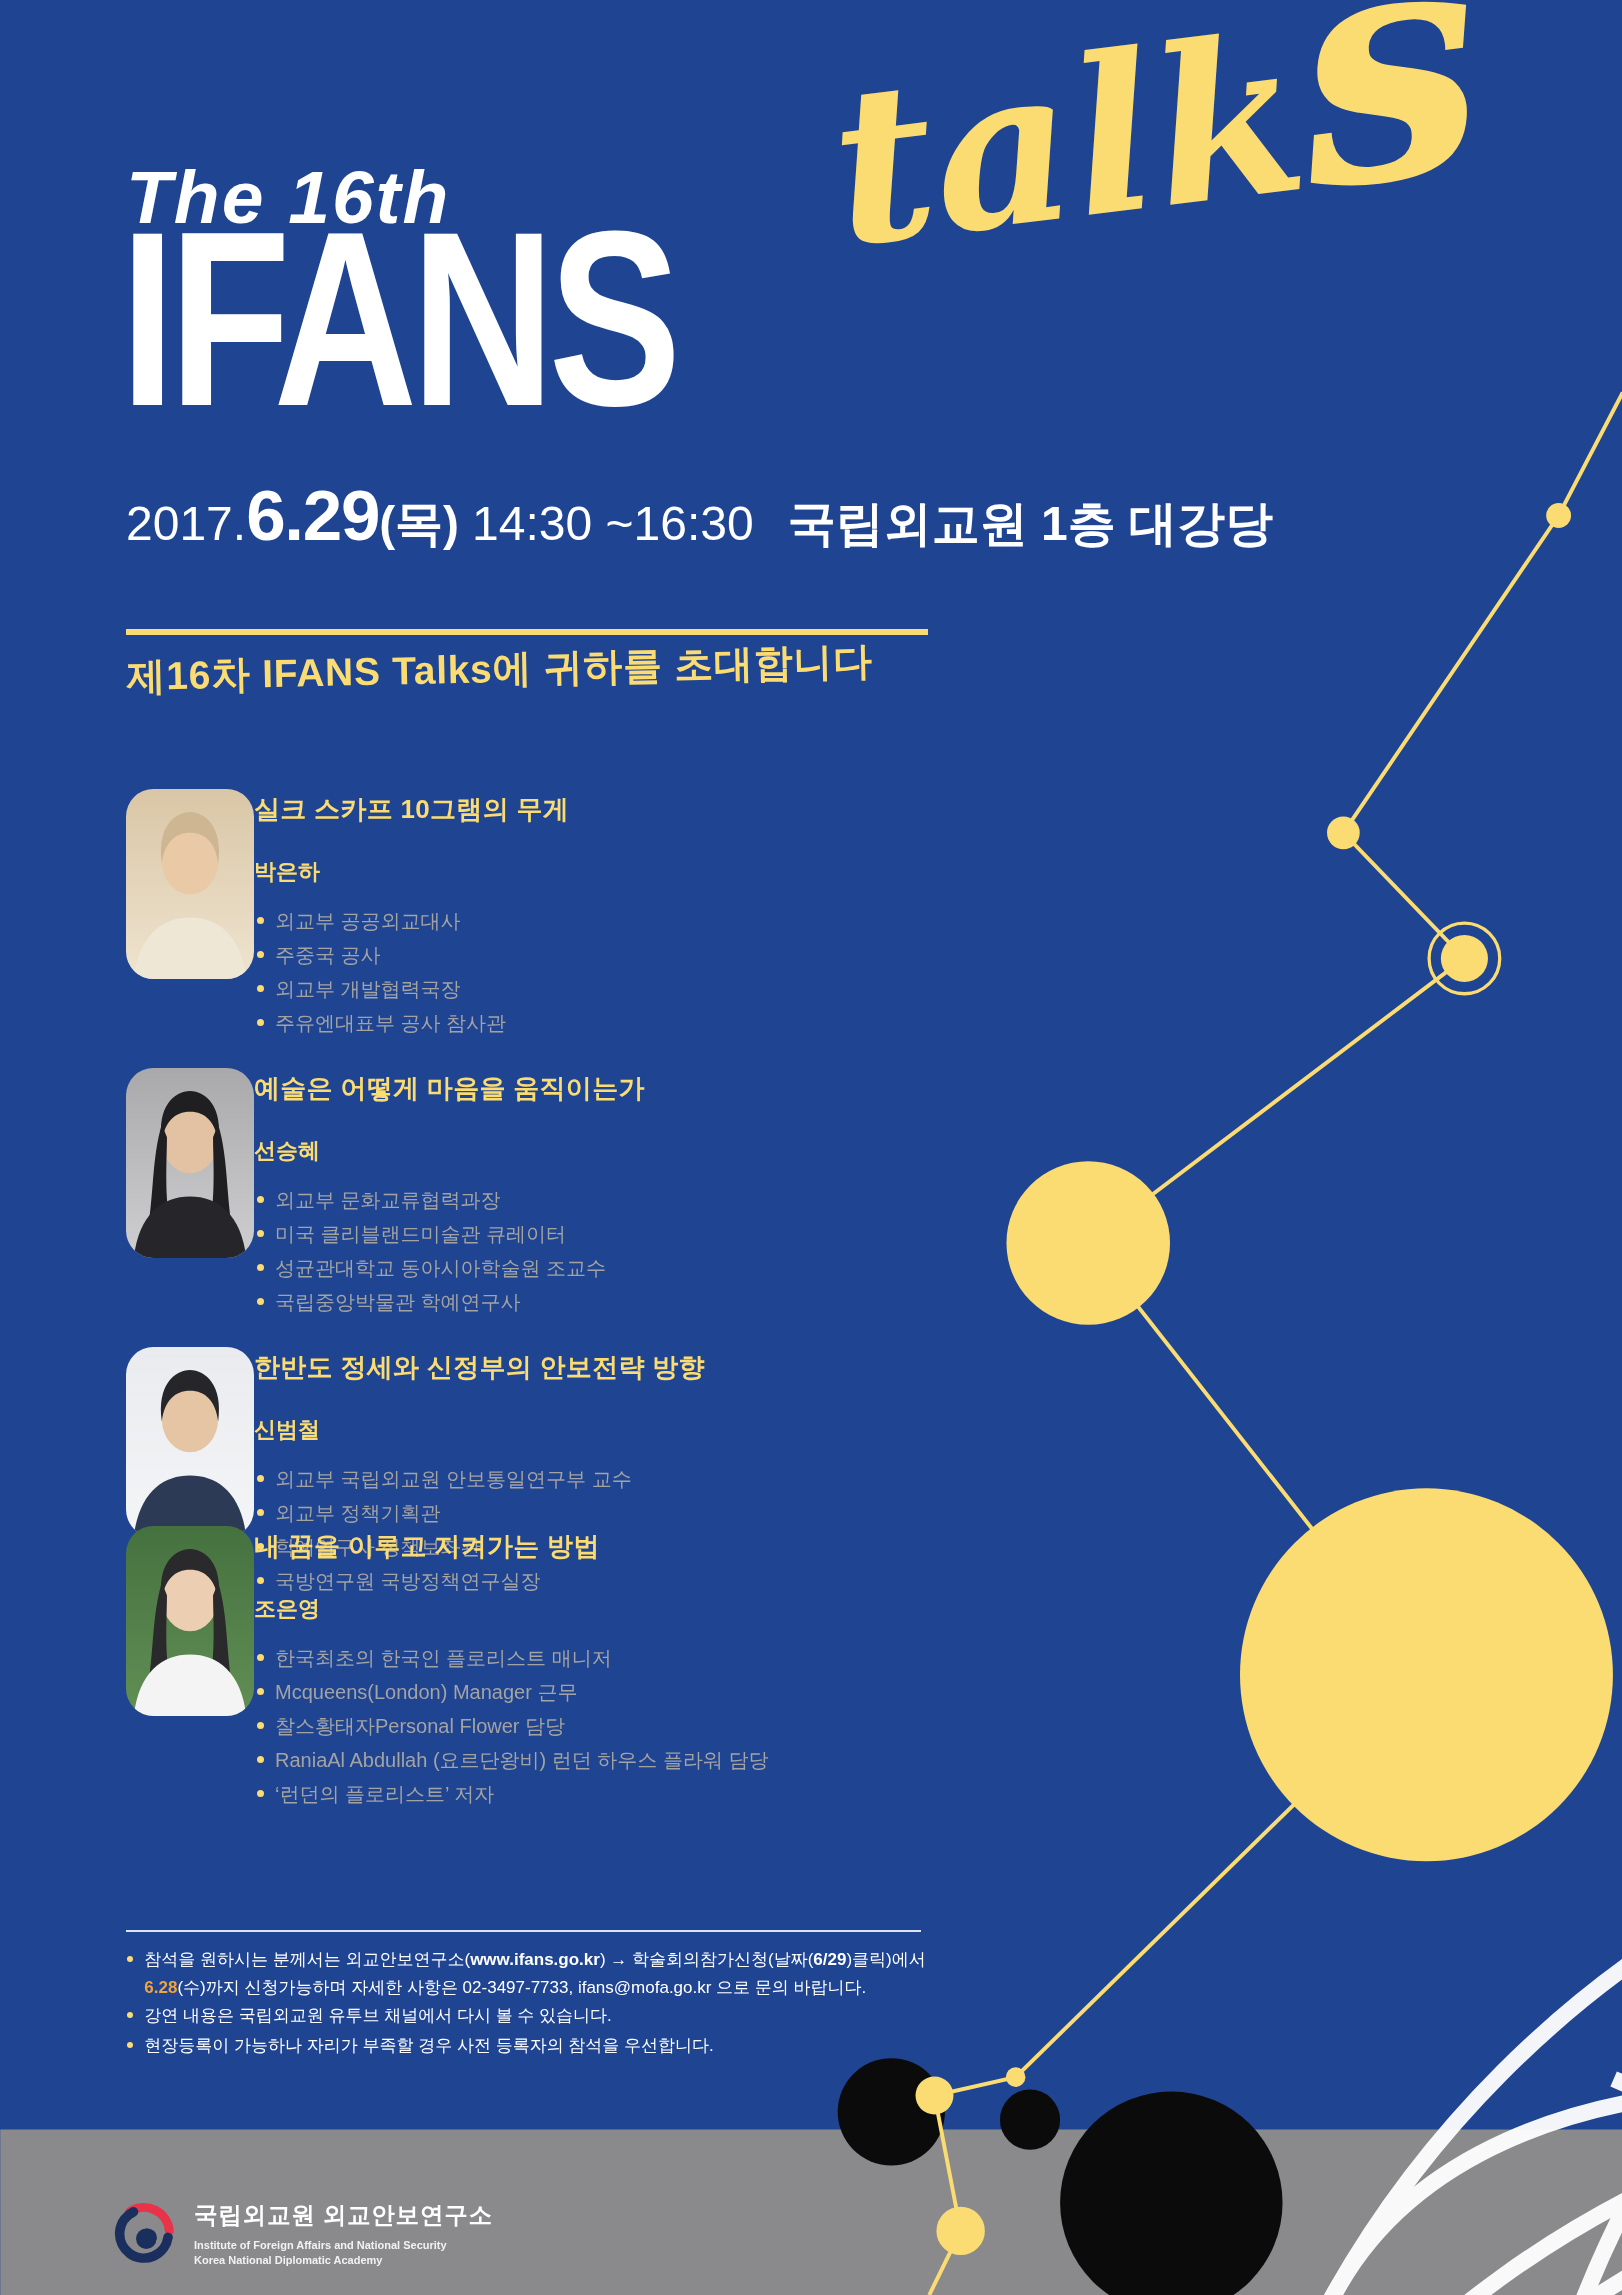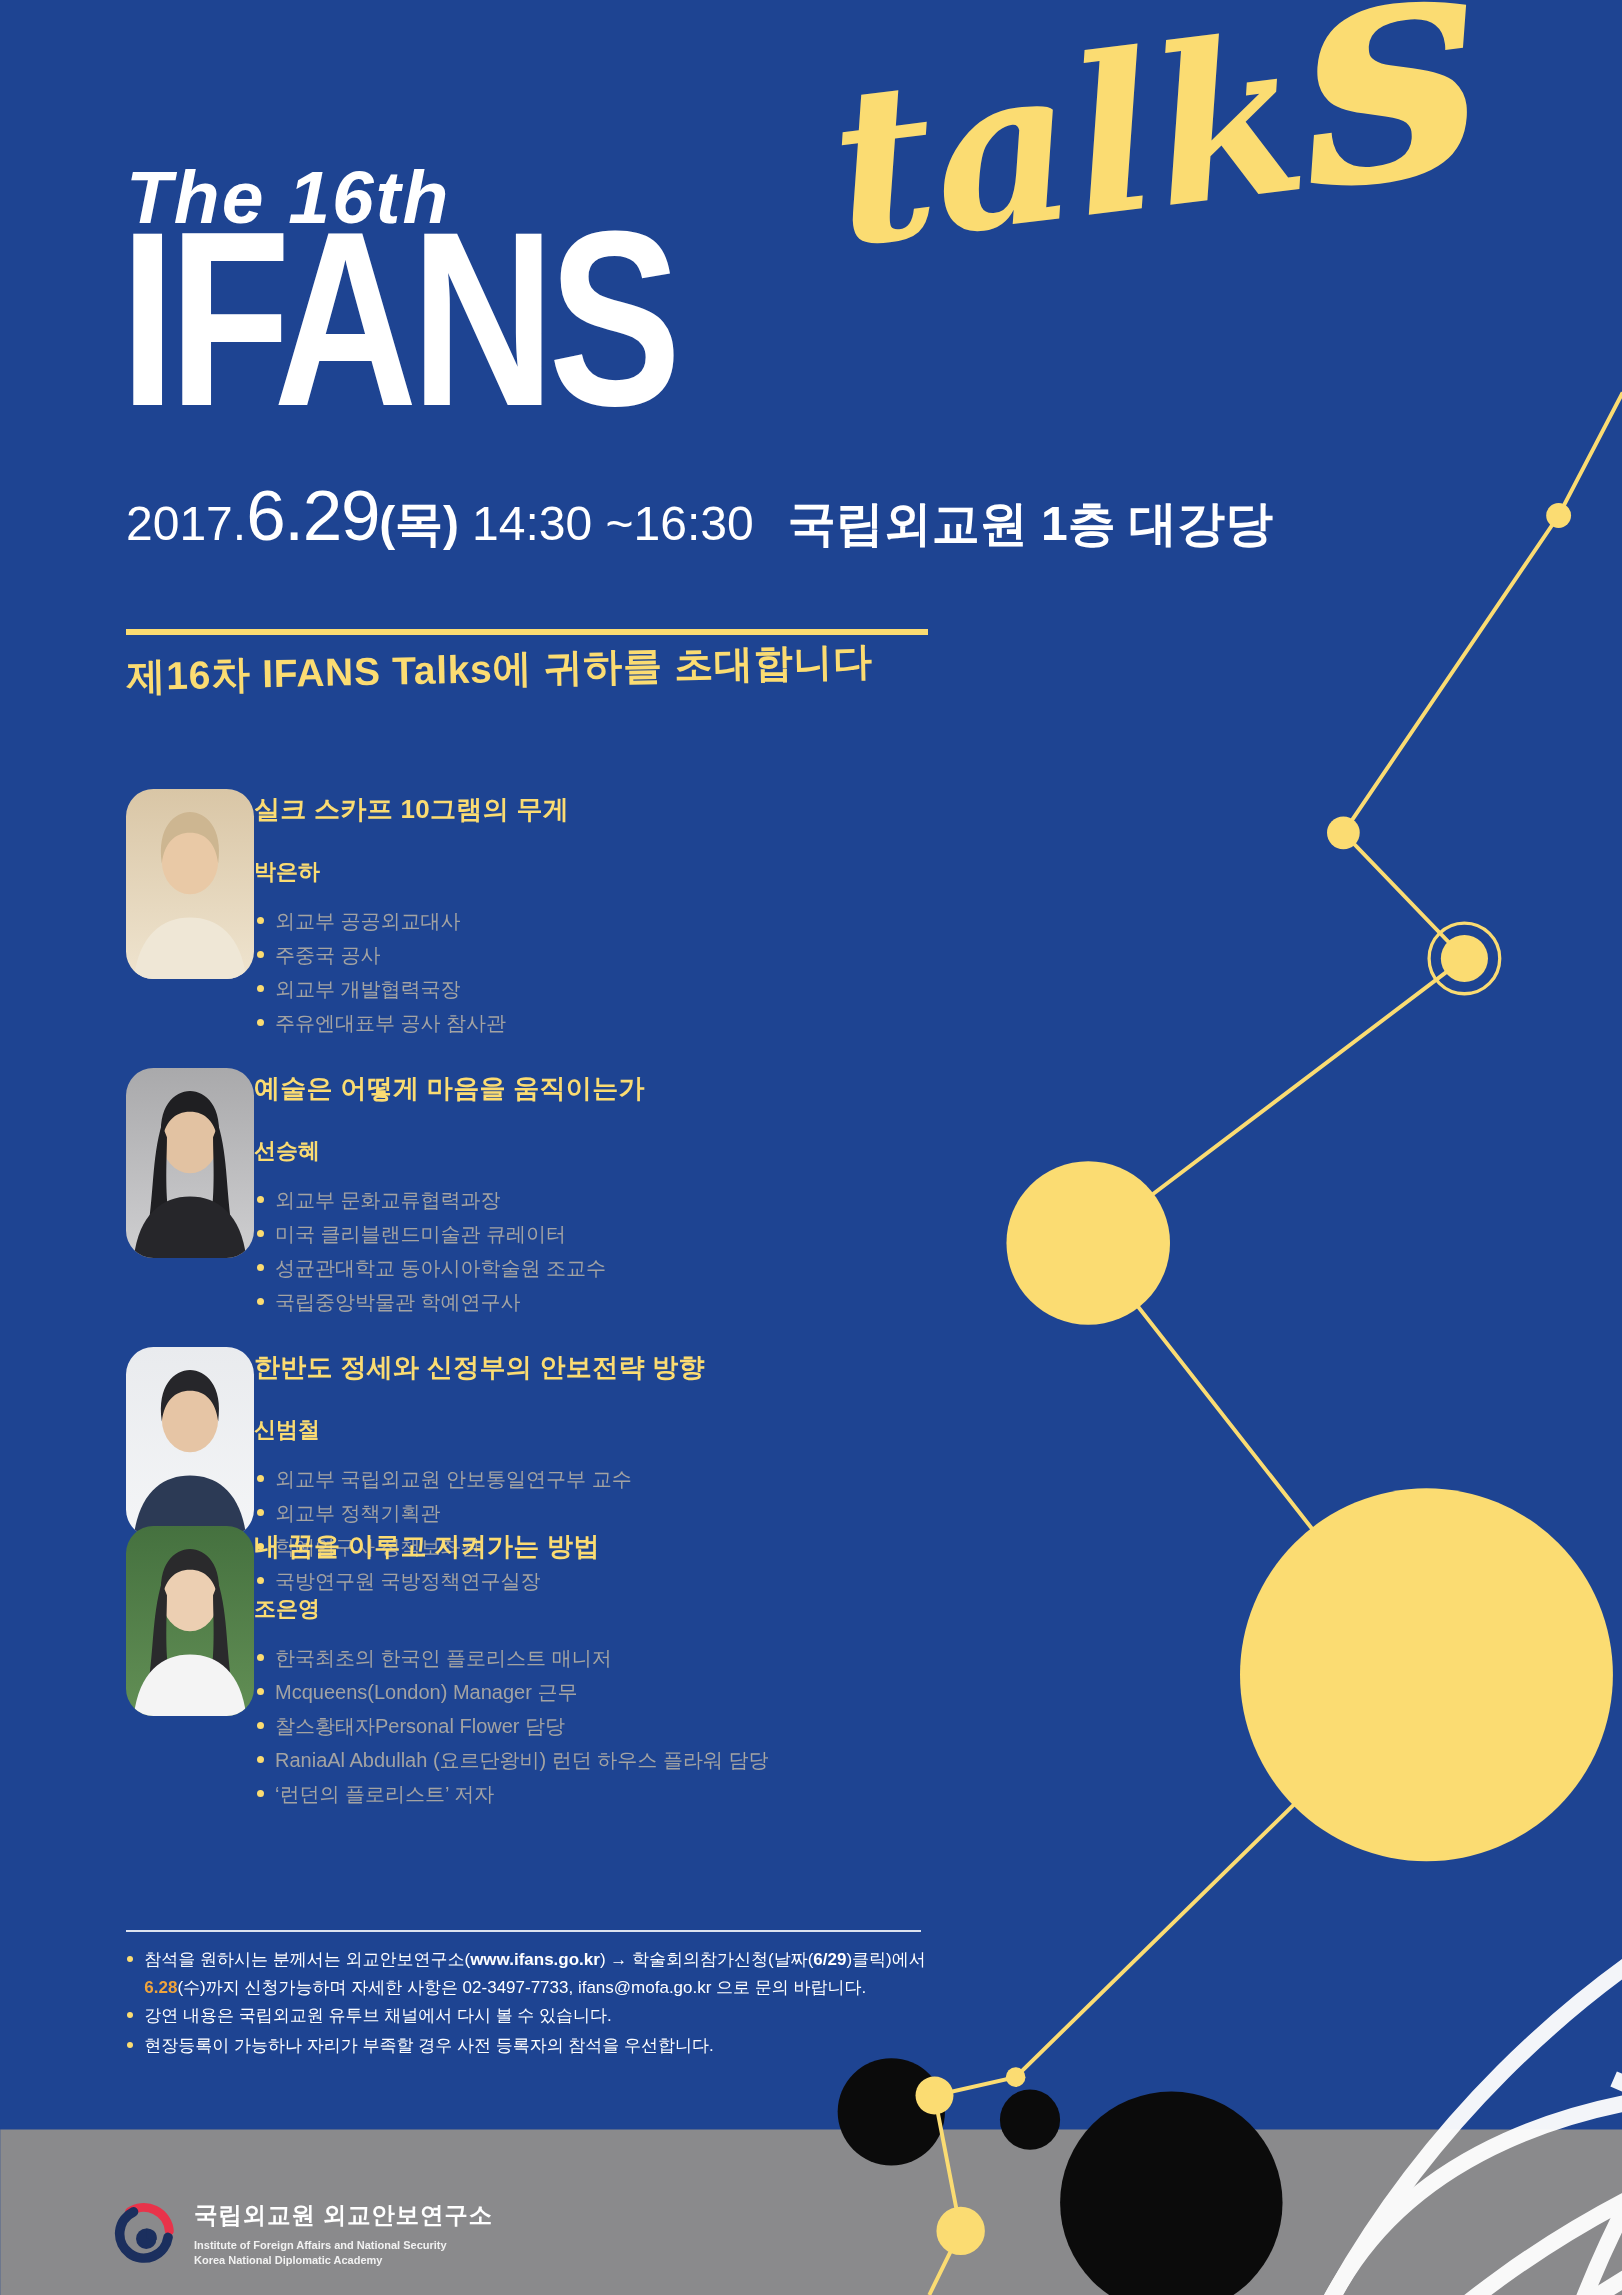--- a/index.html
+++ b/index.html
@@ -15,21 +15,21 @@
   
   .eyebrow{left:126px;top:154px;font-size:75px;font-weight:700;color:#fff;letter-spacing:2px;font-style:italic;}
   .brand{left:120px;top:195px;font-size:249px;font-weight:700;color:#fff;line-height:1;
          letter-spacing:-7.9px;transform:scaleX(.80);transform-origin:left top;}
   .script{left:811px;top:-19.6px;color:#fbdc72;font-family:"DejaVu Serif",serif;
           font-style:italic;font-weight:700;font-size:216px;line-height:.95;
           transform:rotate(-7deg);transform-origin:left top;}
   .script .cap{font-size:1.5em;}
   .dateline{left:126px;top:475px;display:flex;align-items:baseline;color:#fff;white-space:nowrap;}
   .d-year{font-size:48px;}
-  .d-day{font-size:71px;font-weight:400;letter-spacing:-1.3px;}
+  .d-day{font-size:71px;font-weight:700;letter-spacing:-1.3px;}
   .d-dow{font-size:48px;font-weight:700;}
   .d-time{font-size:48px;margin-left:13px;}
   .d-venue{font-size:48px;font-weight:700;margin-left:34px;}
   .rule{left:126px;top:629px;width:802px;height:5.9px;background:#fbdc72;}
   .invite{left:126px;top:650px;font-size:39px;font-weight:700;color:#fbdc72;
           letter-spacing:0.7px;transform:rotate(-1.2deg);transform-origin:left top;white-space:nowrap;}
   
   .speaker{position:absolute;left:126px;width:890px;display:flex;}
   .s1{top:789px}.s2{top:1068px}.s3{top:1347px}.s4{top:1526px}
   .photo{width:128px;height:190px;border-radius:27.5px;overflow:hidden;flex:none;position:relative;

